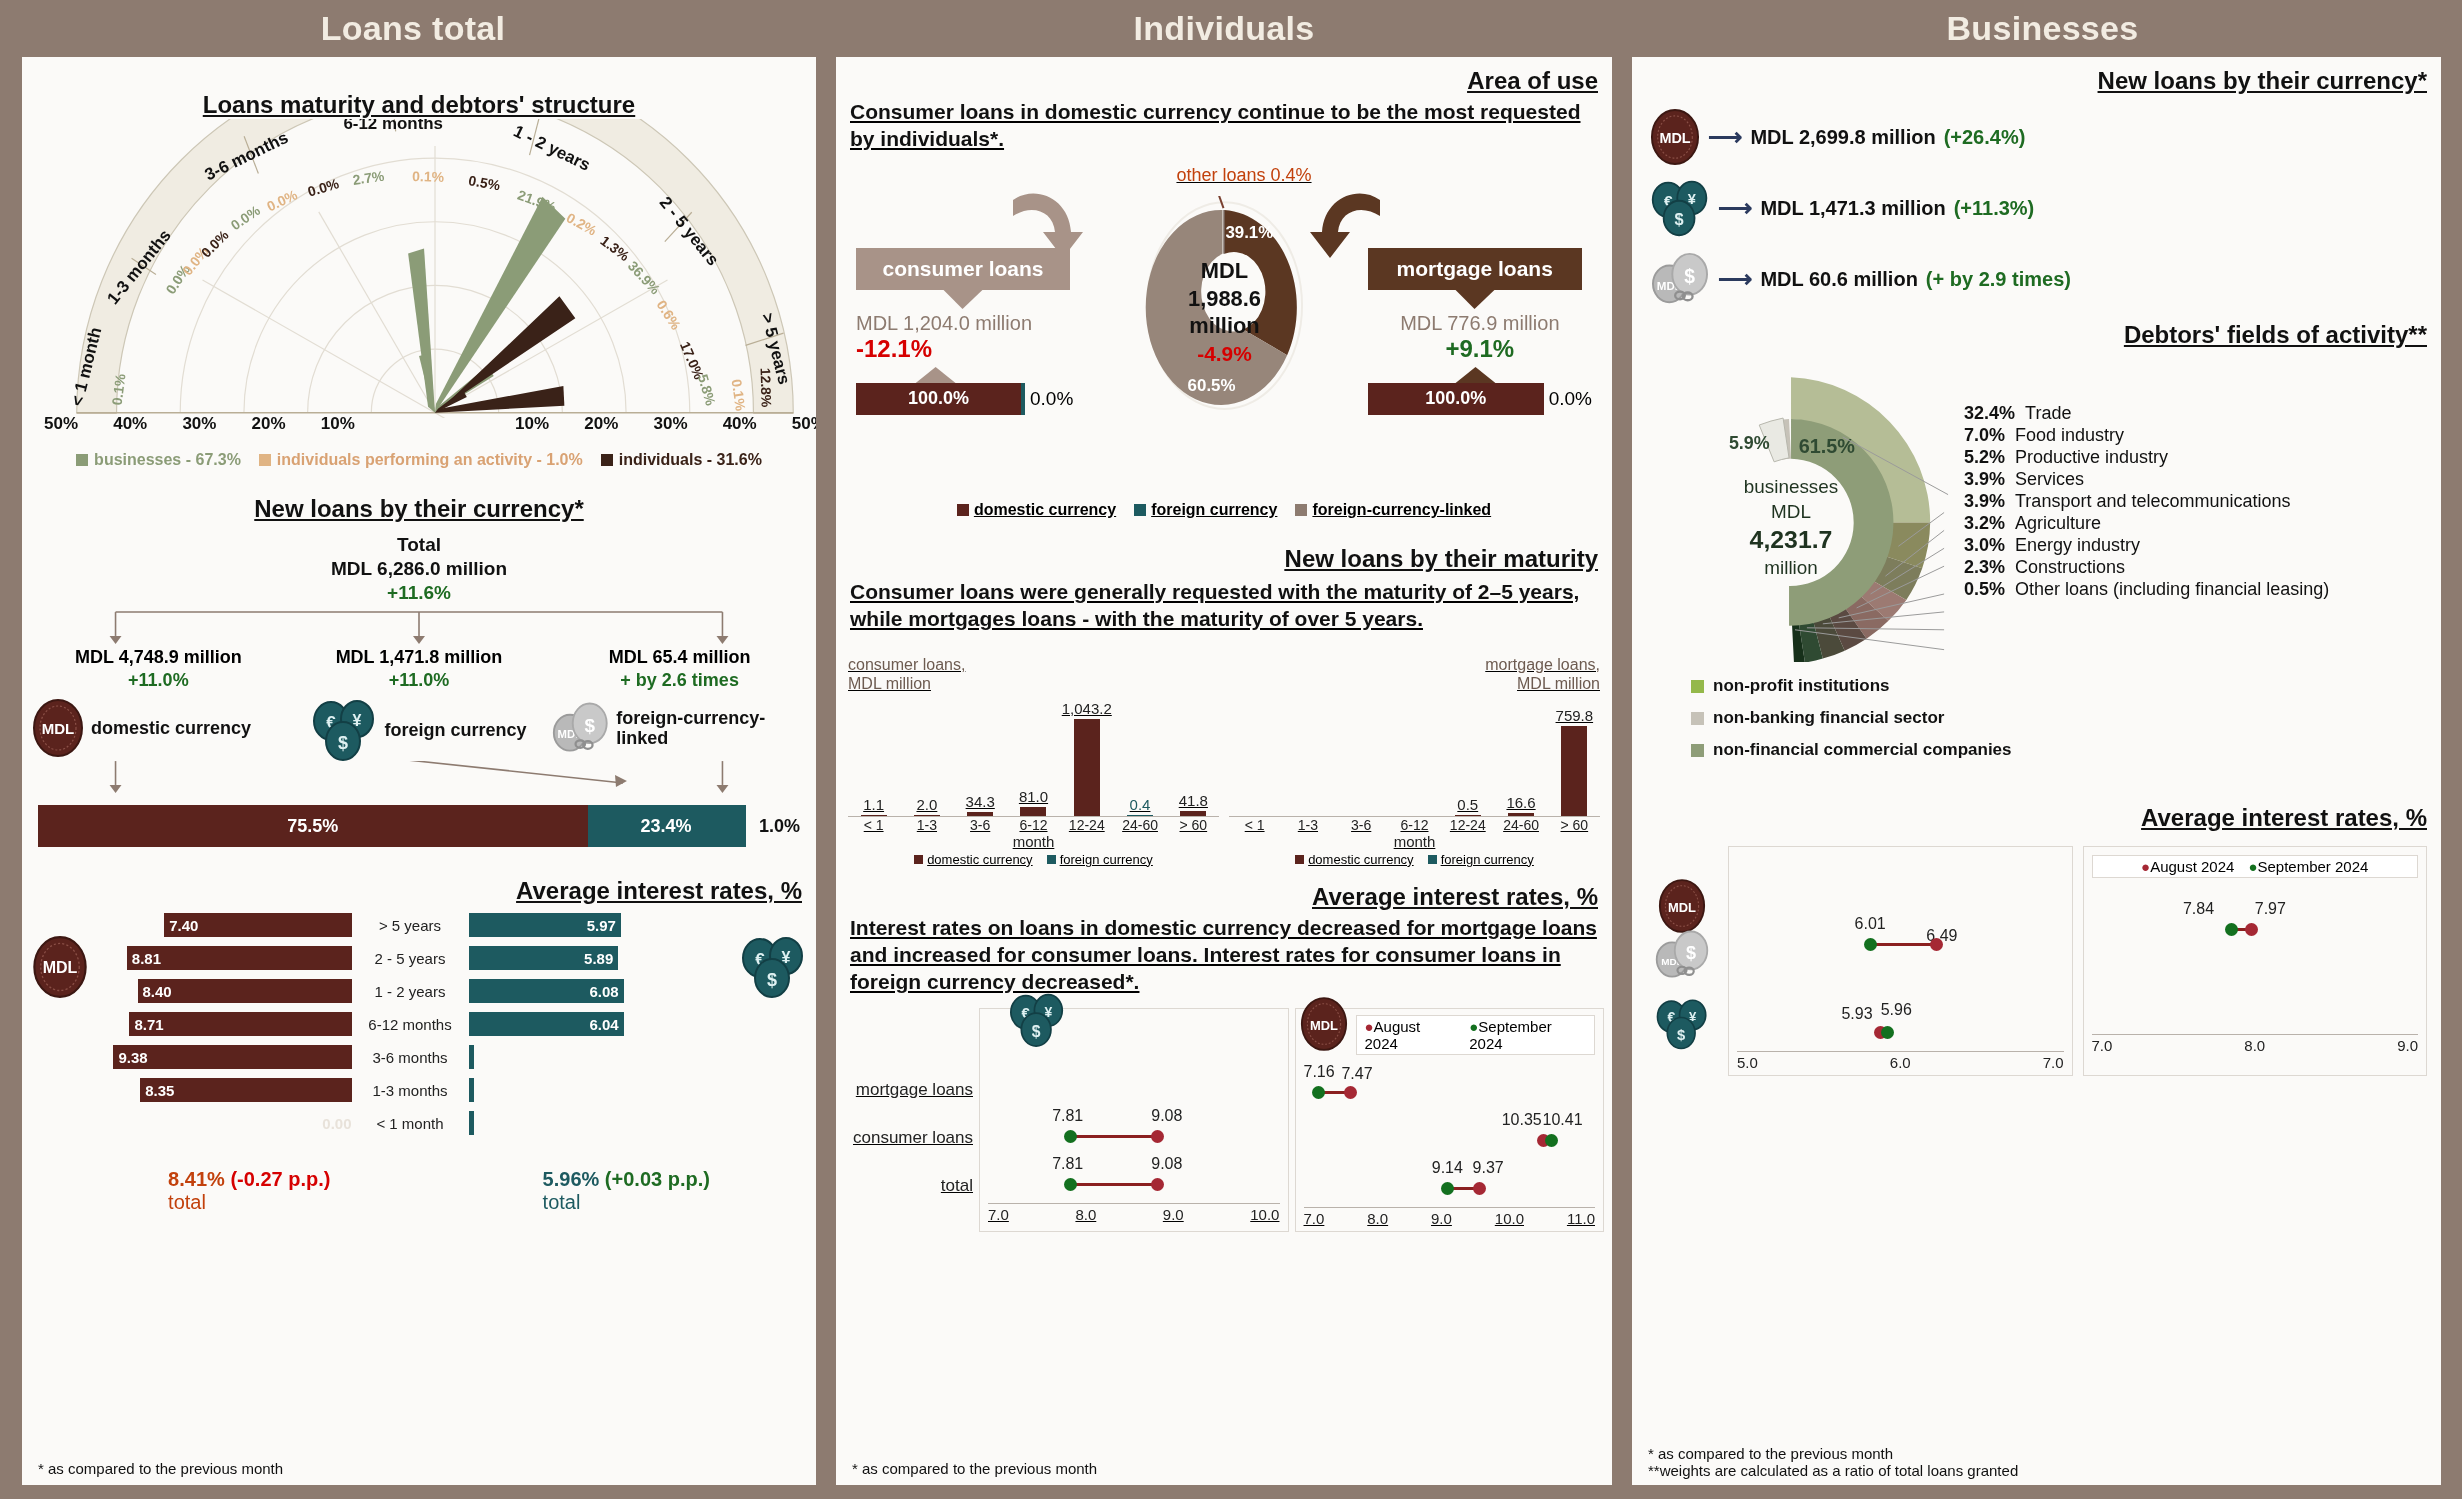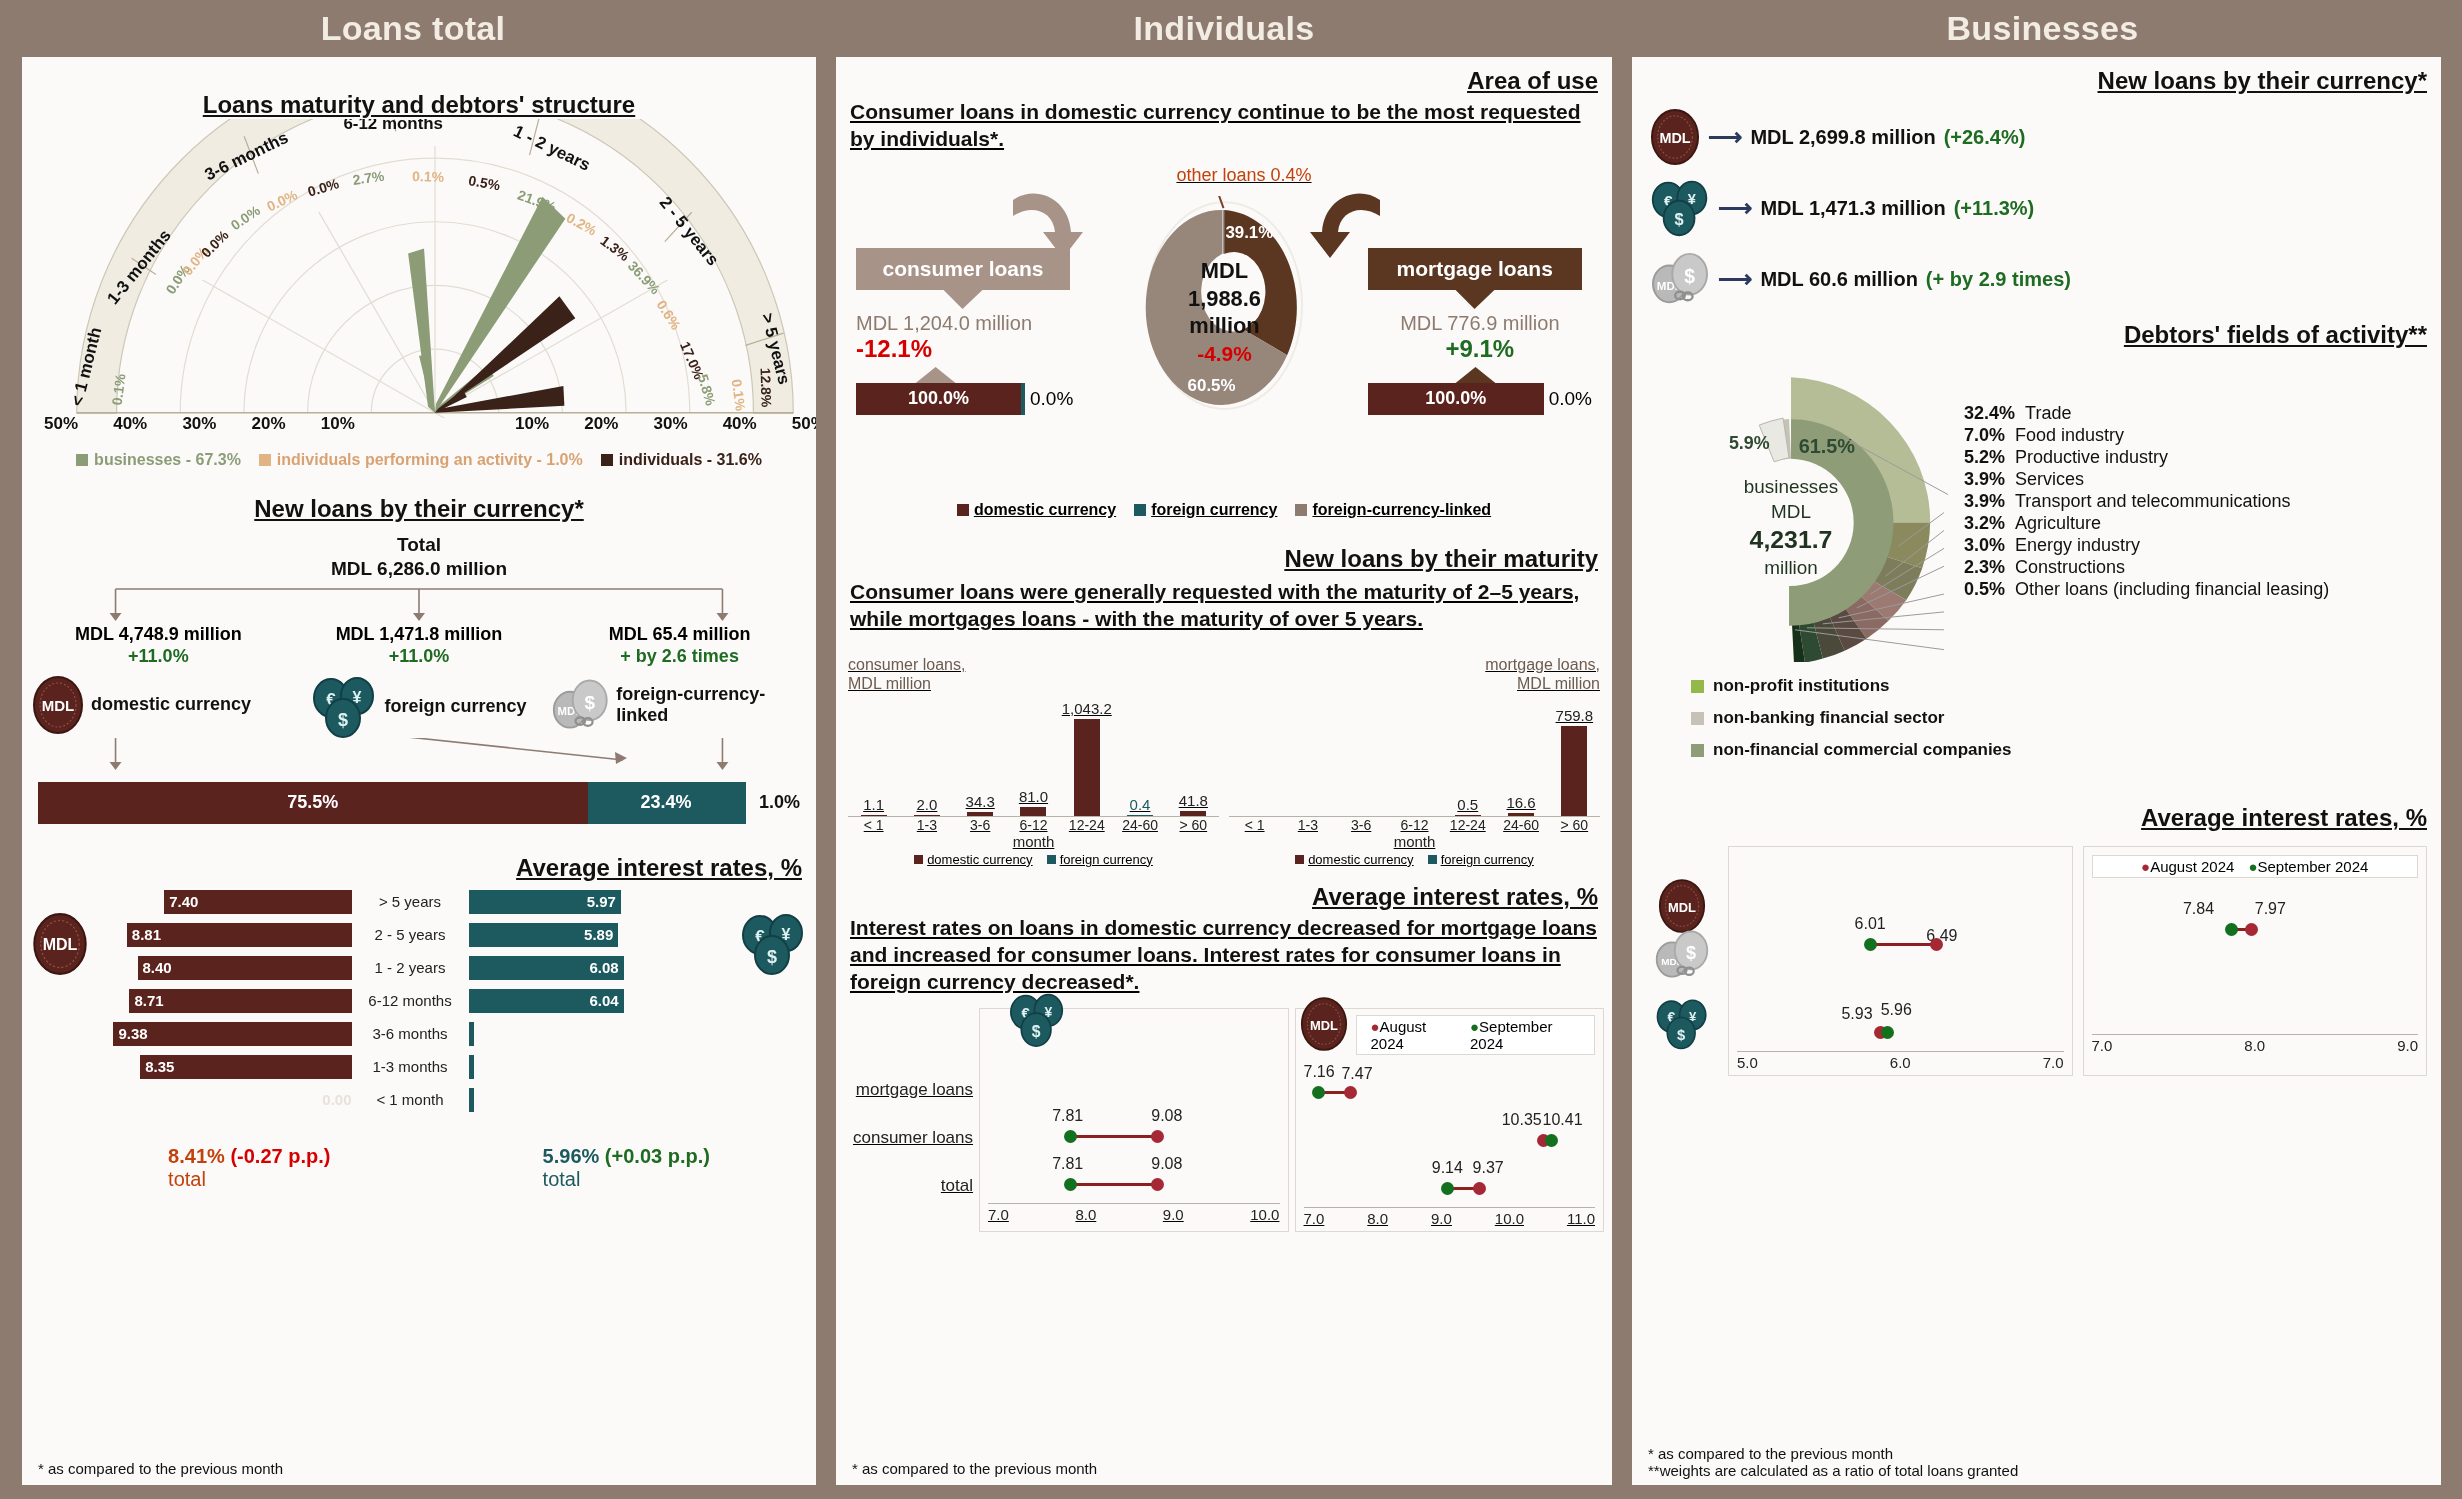--- a/index.html
+++ b/index.html
@@ -90,21 +90,21 @@
   .bval{font-size:15px;color:#222;margin-bottom:2px;}
   .brect{width:26px;background:#5b231d;}
   .bax{display:flex;gap:2px;}
   .bax div{flex:1;text-align:center;font-size:14px;color:#222;}
   .bmonth{text-align:center;font-size:15px;color:#222;}
   .blegend{display:flex;justify-content:center;gap:14px;font-size:13px;margin-top:2px;}
   .blegend .sw{display:inline-block;width:9px;height:9px;margin-right:4px;}
 
   
   .db-box{border:1px solid #ddd8d2;flex:1;position:relative;padding:6px 8px 4px 8px;box-sizing:border-box;background:#fbfaf8;}
-  .db-legend{border:1px solid #ddd8d2;display:inline-flex;gap:14px;font-size:15px;padding:2px 14px;background:#fff;}
+  .db-legend{border:1px solid #ddd8d2;display:inline-flex;gap:14px;font-size:15px;padding:2px 8px;background:#fff;}
   .db-row{position:relative;height:48px;}
   .db-axis{display:flex;justify-content:space-between;font-size:15px;color:#222;border-top:1px solid #b9b2ab;padding-top:2px;}
   .dot{position:absolute;width:13px;height:13px;border-radius:50%;}
   .dot.aug{background:#a52834;}
   .dot.sep{background:#13701f;}
   .dlbl{position:absolute;font-size:16px;color:#222;}
   .dline{position:absolute;height:3px;background:#8b2020;}
   .rowlbl{font-size:17px;color:#222;text-align:right;}
 
   
@@ -236,20 +236,21 @@
         <span style="color:#3a2218">
           <i class="sw" style="background:#3a2218"></i><b>individuals - 31.6%</b></span>
       </div>
 
       <div class="sec-title center" style="margin-top:26px;">New loans by their currency*</div>
 
       <div class="tree" style="margin-top:10px;">
         <div class="tot">
           <div>Total</div>
           <div>MDL 6,286.0 million</div>
+          <div class="green">+11.6%</div>
         </div>
         <svg width="786" height="40" viewBox="0 0 790 40" style="display:block;margin:2px auto 0 auto">
           <g stroke="#8d7b70" stroke-width="1.6" fill="none">
             <line x1="90" y1="6" x2="700" y2="6"></line>
             <line x1="90" y1="6" x2="90" y2="30"></line>
             <line x1="395" y1="6" x2="395" y2="30"></line>
             <line x1="700" y1="6" x2="700" y2="30"></line>
           </g>
           <g fill="#8d7b70">
             <polygon points="84,30 96,30 90,38"></polygon>

